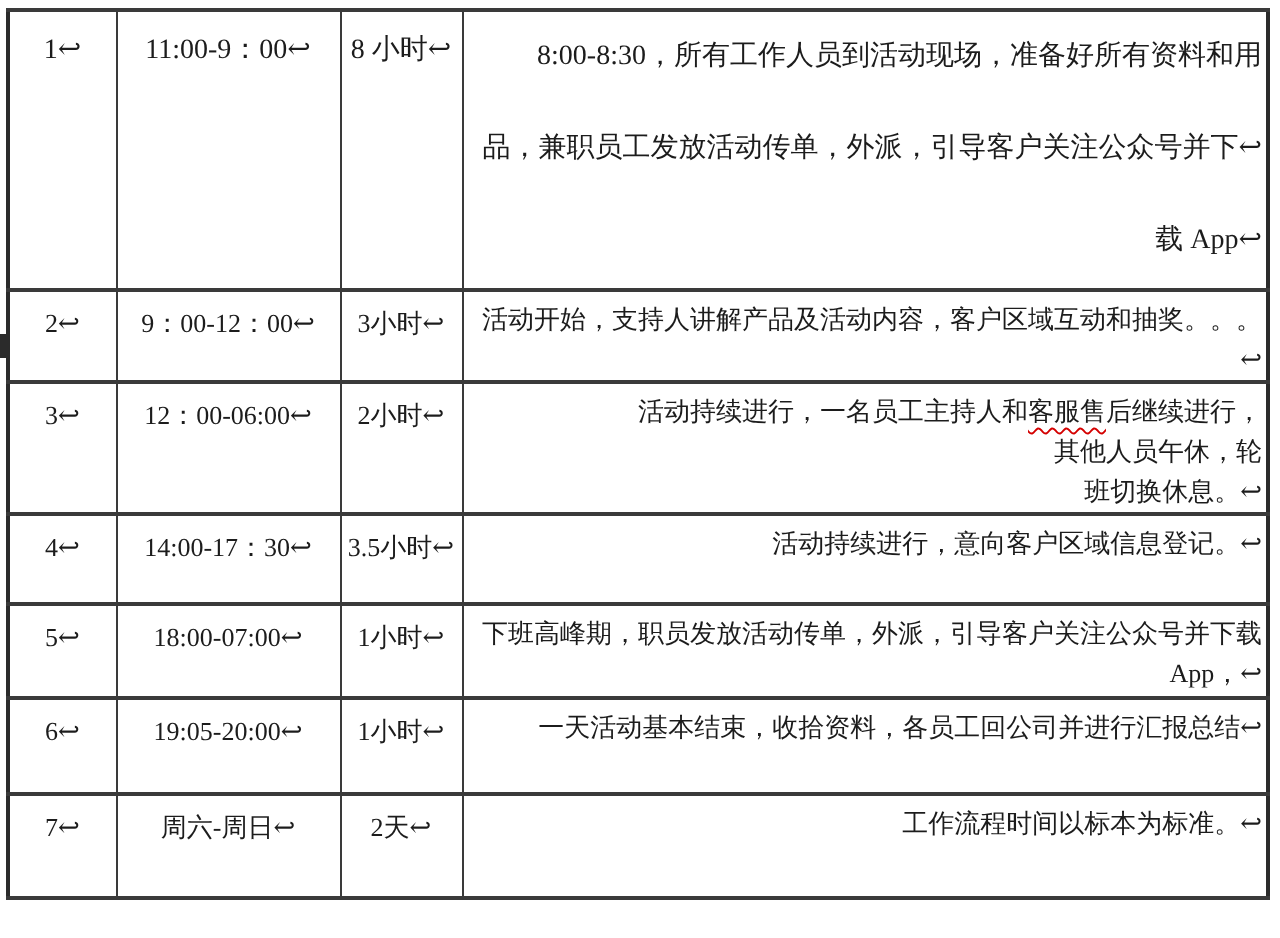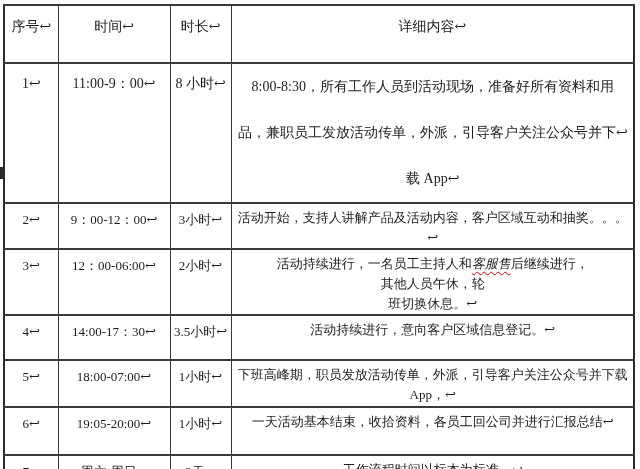--- a/index.html
+++ b/index.html
@@ -22,58 +22,51 @@
   tr.row-header{height:58px;}
   tr.row-1{height:120px;}
   tr.row-2{height:46px;}
   tr.row-3{height:45px;}
   tr.row-4{height:45px;}
   tr.row-5{height:47px;}
   tr.row-6{height:48px;}
   tr.row-7{height:52px;}
   .c-center{text-align:center;}
   .c-content{
-    text-align:center;padding:4px 2px 0 3px;
+    text-align:right;padding:4px 2px 0 3px;
     white-space:pre-line;word-break:keep-all;
   }
   tr.row-header td{font-size:14px;padding-top:11px;}
   tr.row-1 td{font-size:14px;padding-top:10px;}
   tr.row-1 td.c-content{font-size:14px;line-height:46px;padding-top:0;}
   .misspell{
     text-decoration:underline;
     text-decoration-style:wavy;
     text-decoration-color:#d40000;
     text-decoration-thickness:1px;
     text-underline-offset:3px;
-    font-style:italic;
   }
   .edge-tick{
     position:absolute;left:0;top:167px;width:3px;height:12px;
     background:#2b2b2b;
   }
 </style>
 </head>
 <body>
 
 <div class="edge-tick"></div>
 
 <table class="doc-table">
   <colgroup>
     <col style="width:54px">
     <col style="width:112px">
     <col style="width:61px">
     <col>
   </colgroup>
   <tbody>
-      <tr class="row-header">
-    <td class="c-center">序号↩</td>
-    <td class="c-center">时间↩</td>
-    <td class="c-center">时长↩</td>
-    <td class="c-center">详细内容↩</td>
-  </tr>
 
   <tr class="row-1">
     <td class="c-center">1↩</td>
     <td class="c-center">11:00-9：00↩</td>
     <td class="c-center">8 小时↩</td>
     <td class="c-content">8:00-8:30，所有工作人员到活动现场，准备好所有资料和用
 品，兼职员工发放活动传单，外派，引导客户关注公众号并下↩
 载 App↩</td>
   </tr>
 

